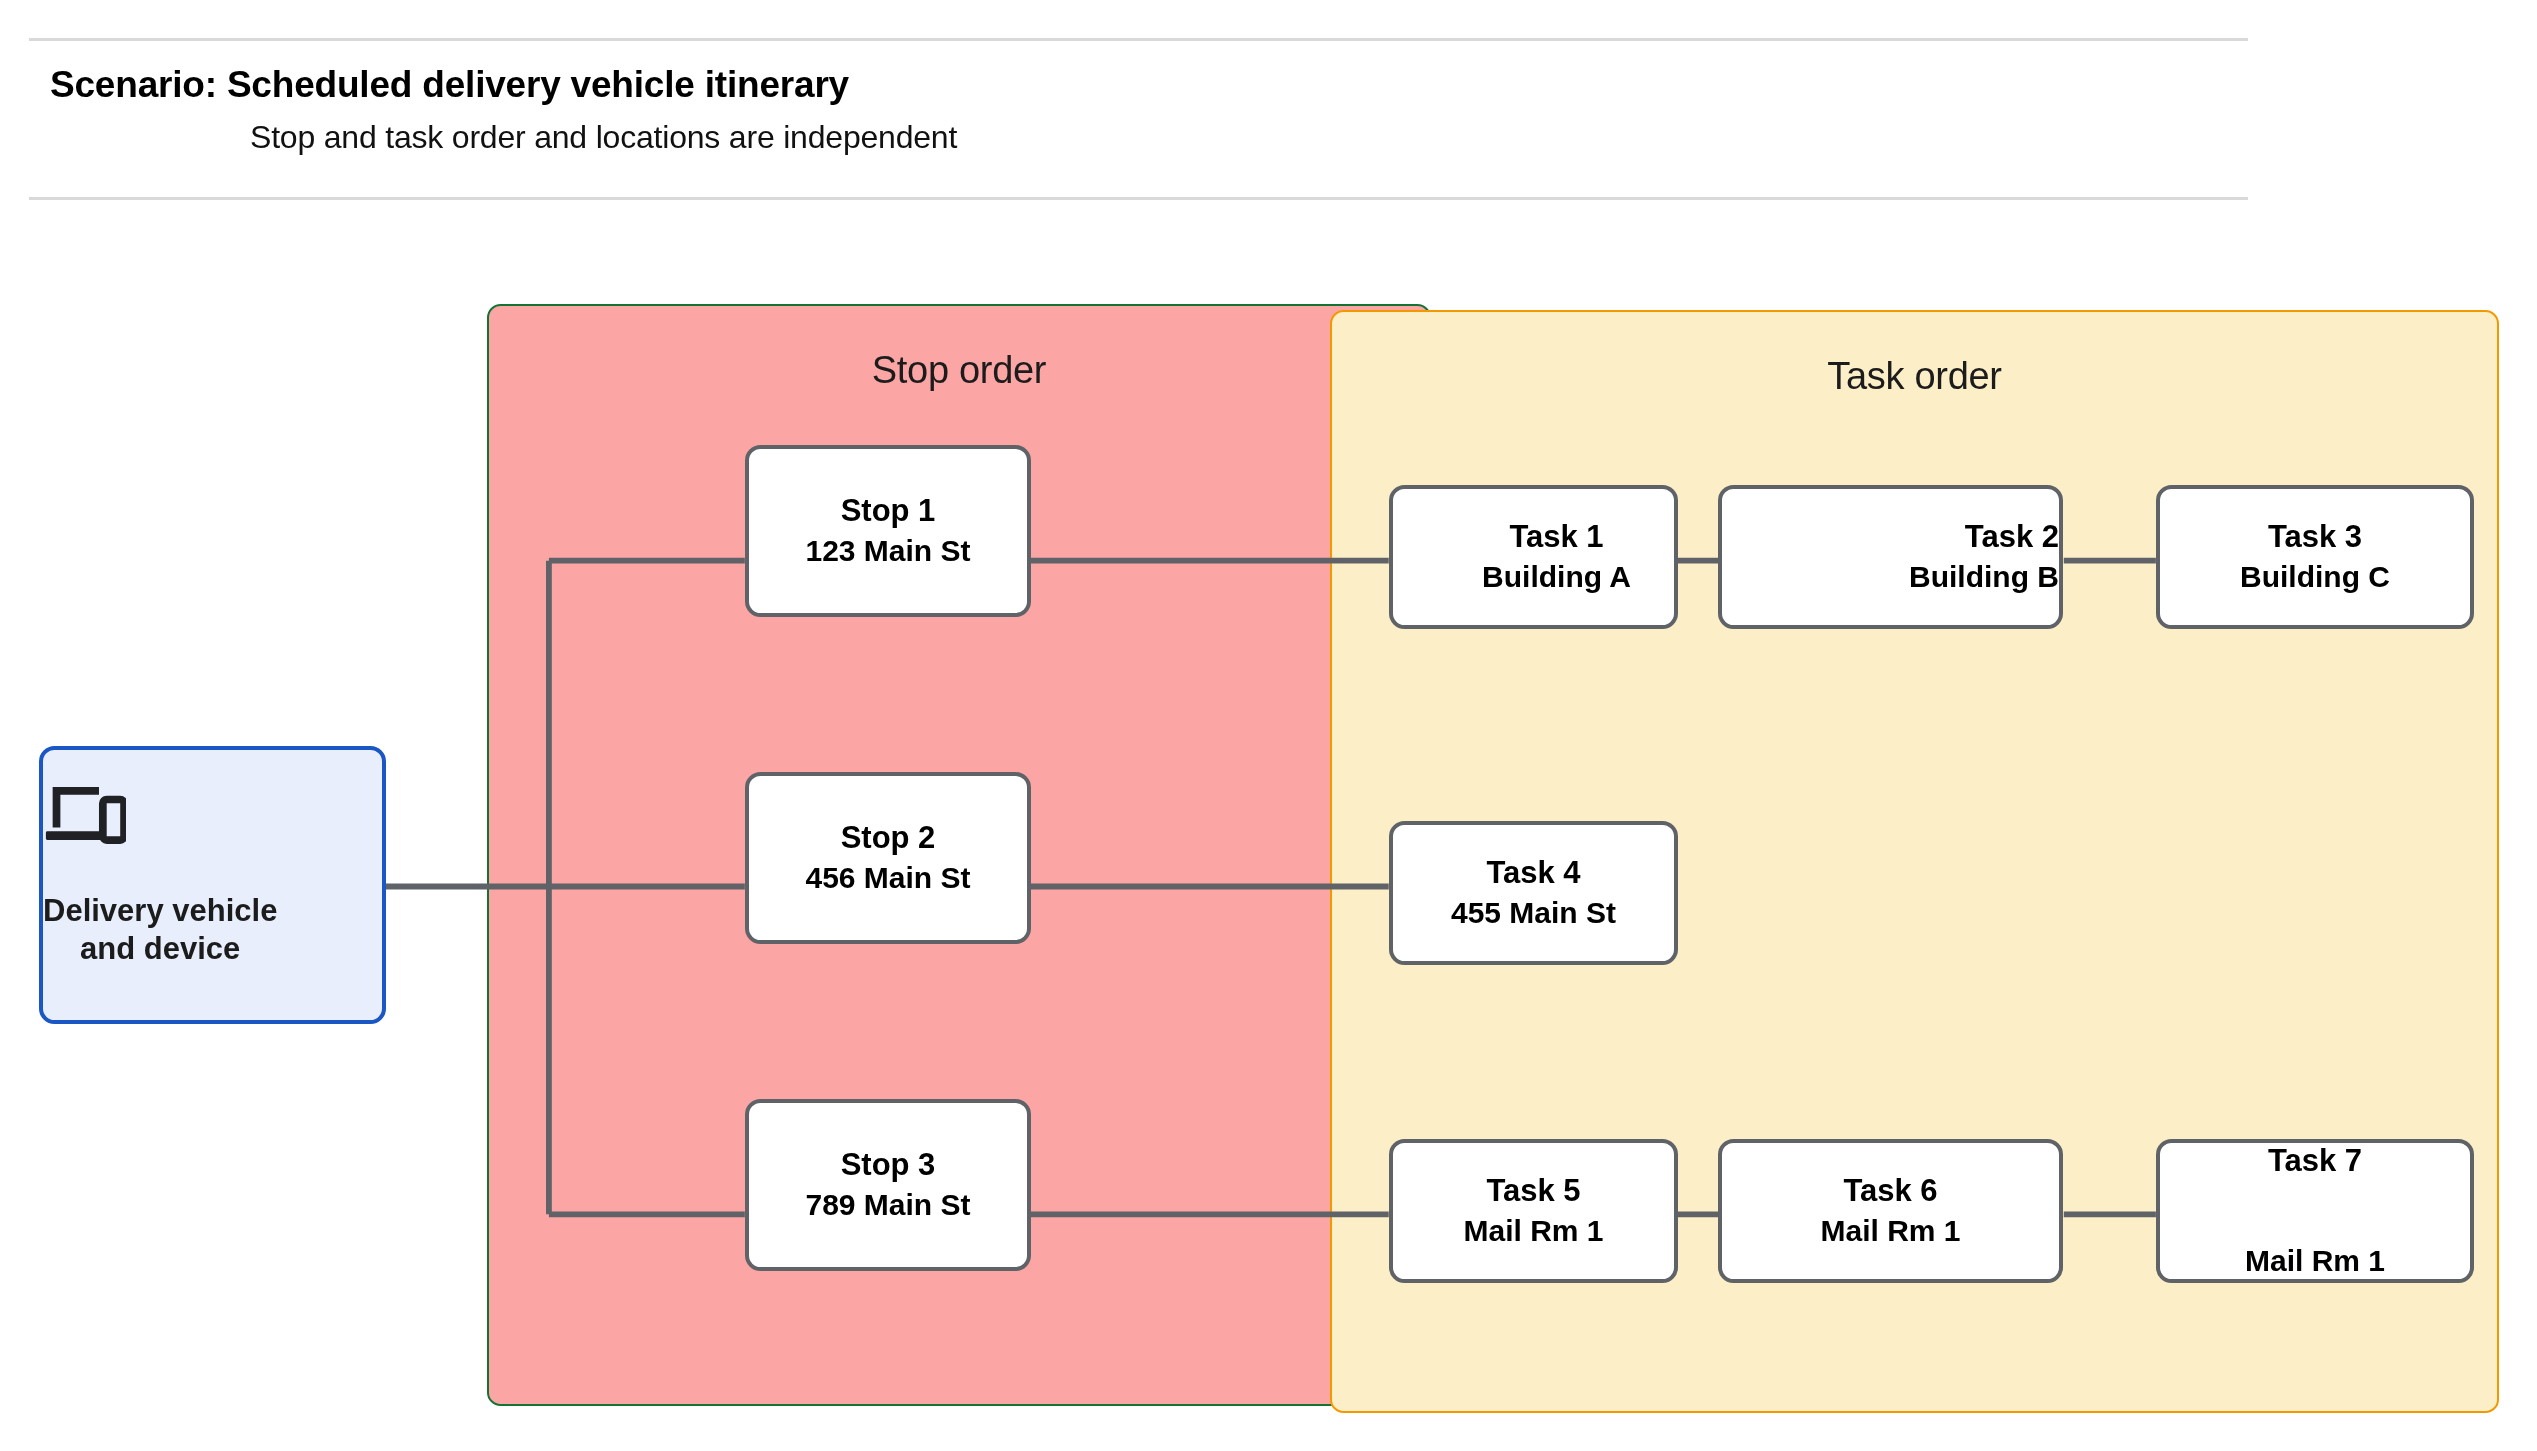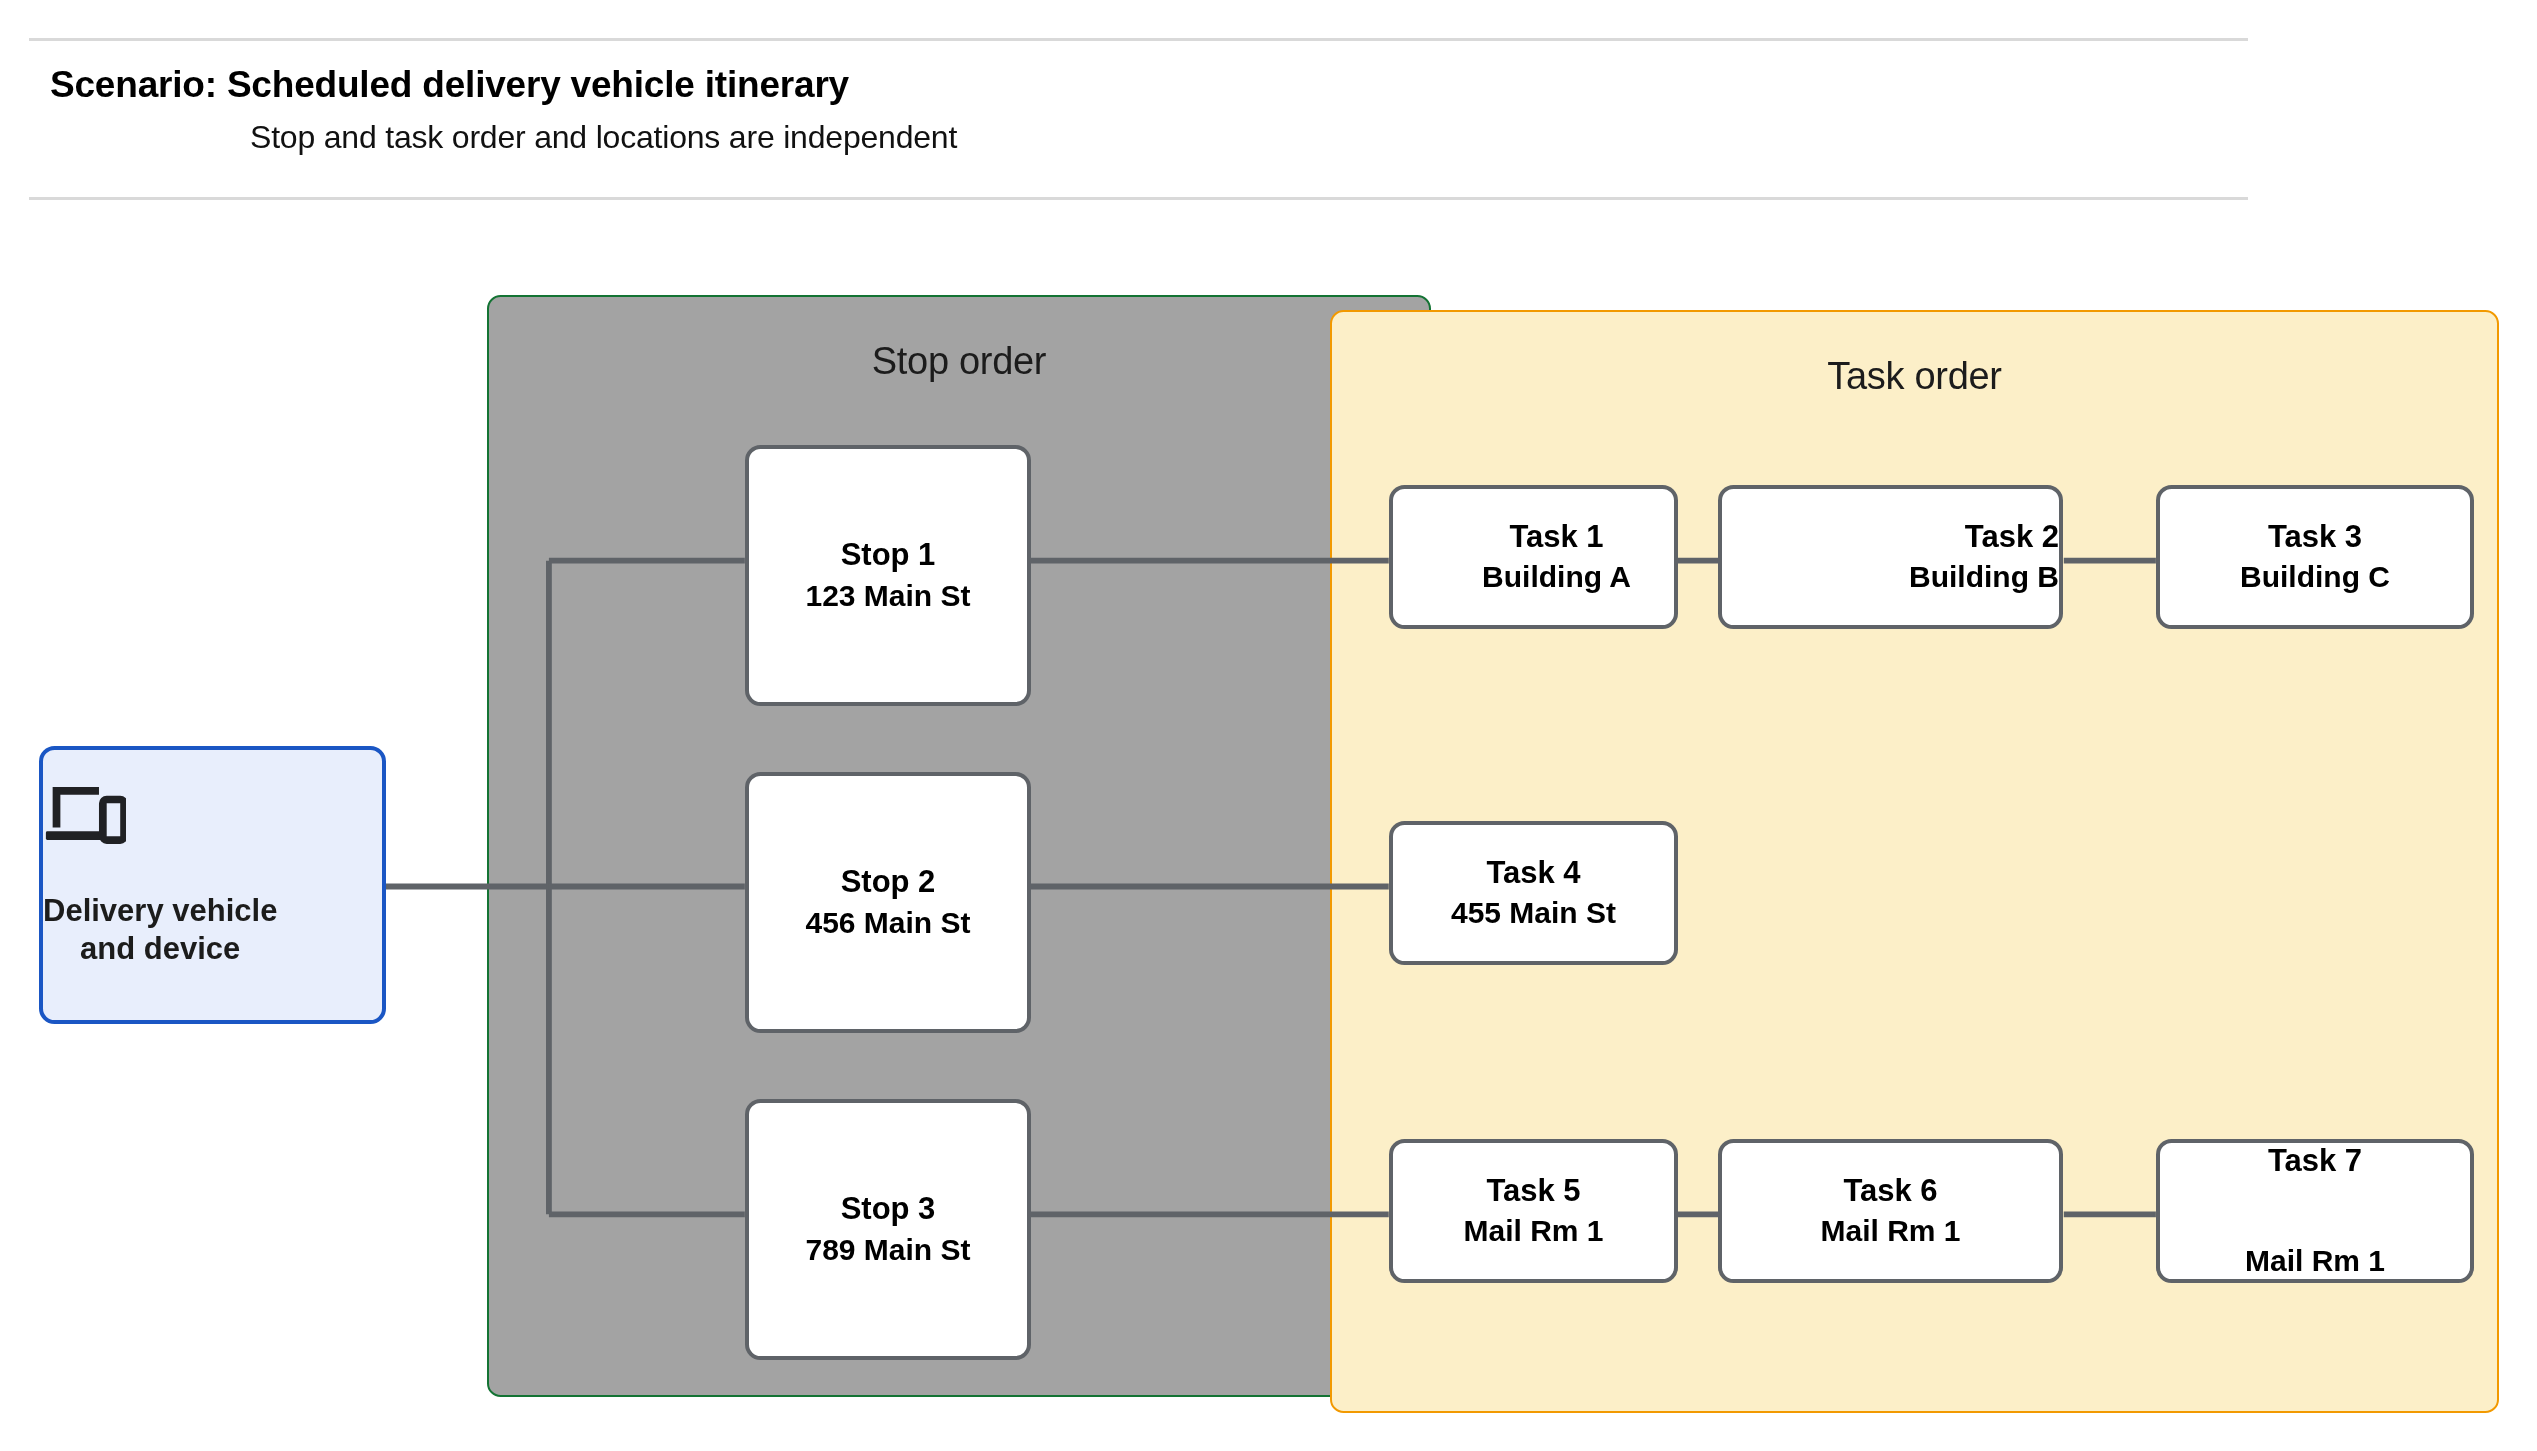--- a/index.html
+++ b/index.html
@@ -17,22 +17,22 @@
   }
   #page-subtitle{
     position:absolute;left:250px;top:119px;
     font-size:32px;font-weight:400;color:#111111;letter-spacing:-0.2px;
     white-space:nowrap;
   }
 
   
   .lane{position:absolute;border-radius:13.6px;box-sizing:border-box;}
   #lane-stop{
-    left:487px;top:295px;width:944px;height:1102px;
-    background:#a3a3a3;border:2.9px solid #137333;
+    left:487px;top:304px;width:944px;height:1102px;
+    background:#fca5a5;border:2.9px solid #137333;
   }
   #lane-task{
     left:1330px;top:310px;width:1169px;height:1103px;
     background:#fcefc8;border:2.9px solid #f29900;
   }
   .lane-title{
     position:absolute;left:0;right:0;top:43px;text-align:center;
     font-size:38px;font-weight:400;color:#1c1c1c;letter-spacing:-0.3px;
   }
 
@@ -42,21 +42,21 @@
   
   .node{
     position:absolute;box-sizing:border-box;
     display:flex;flex-direction:column;align-items:center;justify-content:center;
     border-radius:15.5px;background:#ffffff;border:4.8px solid #5f6368;
     text-align:center;
   }
   .node .n-title{font-size:31px;font-weight:700;color:#000000;line-height:1.18;}
   .node .n-sub{font-size:30px;font-weight:700;color:#000000;line-height:1.2;margin-top:3.9px;}
 
-  .stop-node{width:286px;height:261px;left:745px;}
+  .stop-node{width:286px;height:172px;left:745px;}
   #stop-1{top:445px;}
   #stop-2{top:772px;}
   #stop-3{top:1099px;}
 
   .task-node{height:144px;}
   #task-1{left:1389px;top:485px;width:289px;padding-left:46px;}
   #task-2{left:1718px;top:485px;width:345px;align-items:flex-end;}
   #task-3{left:2156px;top:485px;width:318px;}
   #task-4{left:1389px;top:813px;width:289px;margin-top:8px;}
   #task-5{left:1389px;top:1139px;width:289px;}

